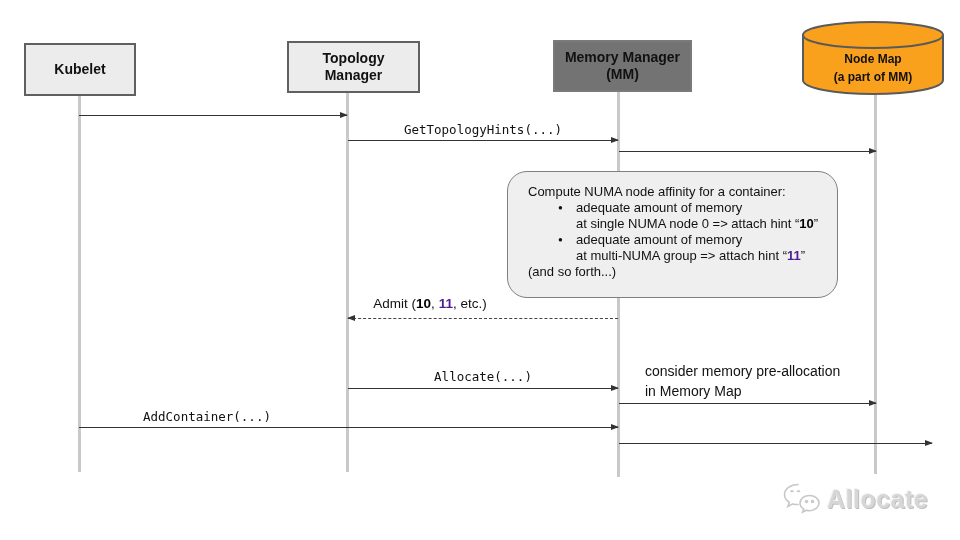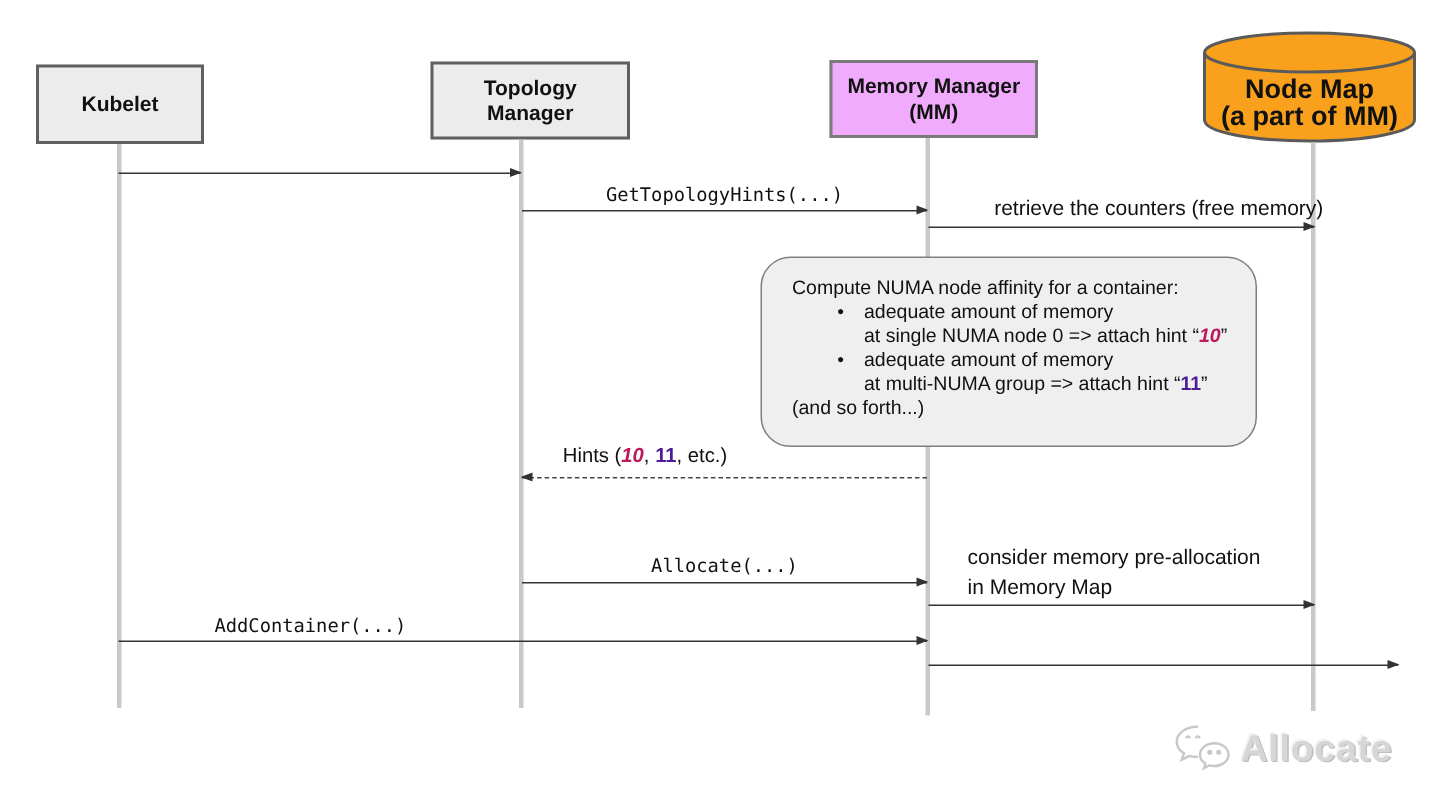--- a/index.html
+++ b/index.html
@@ -8,27 +8,27 @@
     font-family:"Liberation Sans", sans-serif; color:#111; overflow:hidden;
   }
 
   
   .actor {
     position:absolute; background:#ececec; border:2px solid #606060;
     display:flex; flex-direction:column; align-items:center; justify-content:center;
     font-weight:bold; font-size:14px; line-height:17px; text-align:center;
     box-sizing:border-box;
   }
-  .actor.orange { background:#f0abfc; border-color:#7a7a7a; }
+  .actor.orange { background:#737373; border-color:#7a7a7a; }
 
   
   .cylinder { position:absolute; }
   .cylinder .cyl-text {
     position:absolute; left:0; top:30px; width:100%; text-align:center;
-    font-weight:bold; font-size:18px; line-height:18px;
+    font-weight:bold; font-size:12px; line-height:18px;
   }
 
   
   .lifeline { position:absolute; width:3px; background:#c9c9c9; }
 
   
   .arrow { position:absolute; height:0; }
   .arrow.solid  { border-top:1px solid #333333; }
   .arrow.dashed { border-top:1px dashed #444444; }
   .head-r {
@@ -37,21 +37,21 @@
   }
   .head-l {
     position:absolute; left:-1px; top:-4px; width:0; height:0;
     border-right:8px solid #333333; border-top:3.5px solid transparent; border-bottom:3.5px solid transparent;
   }
 
   
   .mlabel { position:absolute; font-size:14px; white-space:nowrap; }
   .mono   { font-family:"DejaVu Sans Mono", monospace; font-size:12.5px; }
   .center { text-align:center; }
-  .blue { color:#be185d; font-weight:bold;font-style:italic; }
+  .blue { color:#000000; font-weight:bold; }
   .red  { color:#4c1d95; font-weight:bold; }
 
   
   .note {
     position:absolute; left:507px; top:171px; width:331px; height:127px;
     background:#efefef; border:1.5px solid #7f7f7f; border-radius:20px;
     box-sizing:border-box; padding:12px 12px 0 20px;
     font-size:13px; line-height:16px;
   }
   .note-bullet { display:flex; }
@@ -102,21 +102,20 @@
 
   <div class="arrow solid" style="left:79px; top:115px; width:268px;">
     <span class="head-r"></span>
   </div>
 
   <div class="mlabel mono center" style="left:348px; top:122px; width:270px;">GetTopologyHints(...)</div>
   <div class="arrow solid" style="left:348px; top:140px; width:270px;">
     <span class="head-r"></span>
   </div>
 
-  <div class="mlabel center" style="left:625px; top:130px; width:295px;">retrieve the counters (free memory)</div>
   <div class="arrow solid" style="left:619px; top:151px; width:257px;">
     <span class="head-r"></span>
   </div>
 
   <div class="note">
     <div class="note-title">Compute NUMA node affinity for a container:</div>
     <div class="note-bullet">
       <span class="dot">●</span>
       <div>
         <span>adequate amount of memory</span><br>
@@ -127,21 +126,21 @@
       <span class="dot">●</span>
       <div>
         <span>adequate amount of memory</span><br>
         <span>at multi-NUMA group =&gt; attach hint “</span><span class="red">11</span><span>”</span>
       </div>
     </div>
     <div class="note-footer">(and so forth...)</div>
   </div>
 
   <div class="mlabel center" style="left:365px; top:296px; width:130px; font-size:13.5px;">
-    <span>Hints (</span><span class="blue">10</span><span>, </span><span class="red">11</span><span>, etc.)</span>
+    <span>Admit (</span><span class="blue">10</span><span>, </span><span class="red">11</span><span>, etc.)</span>
   </div>
   <div class="arrow dashed" style="left:348px; top:318px; width:270px;">
     <span class="head-l"></span>
   </div>
 
   <div class="mlabel mono center" style="left:348px; top:369px; width:270px;">Allocate(...)</div>
   <div class="arrow solid" style="left:348px; top:388px; width:270px;">
     <span class="head-r"></span>
   </div>
 

